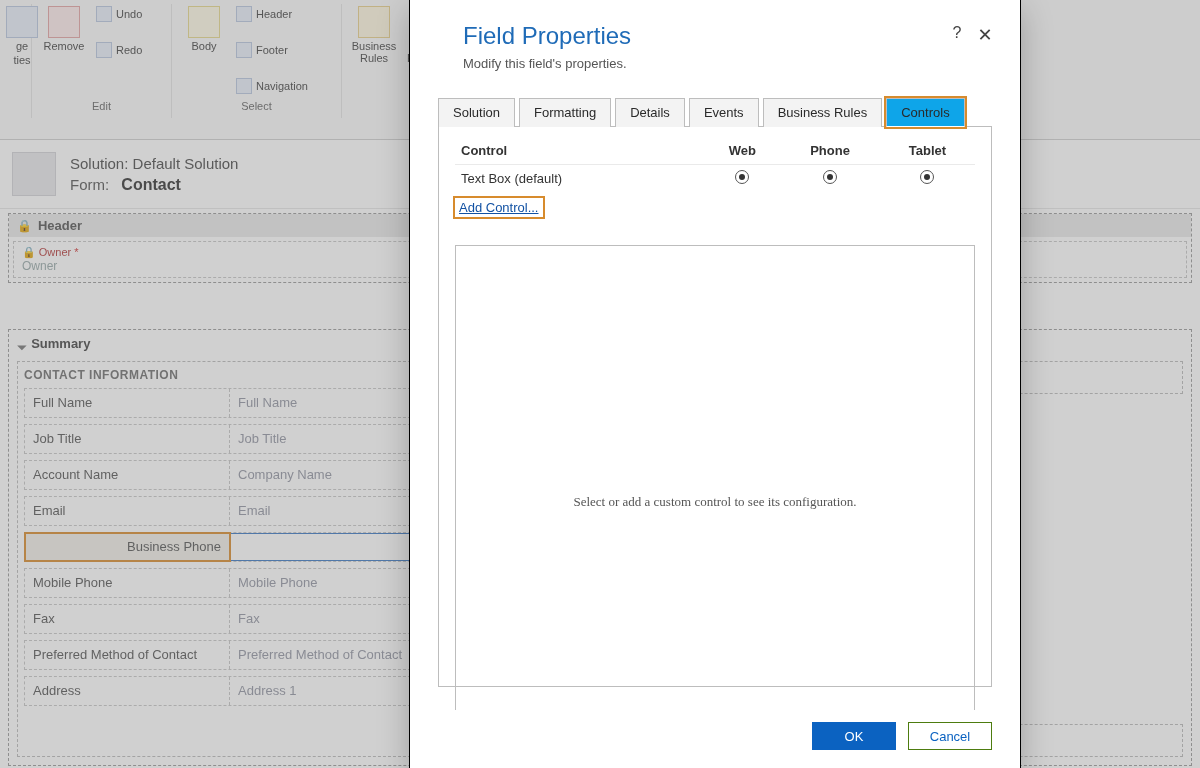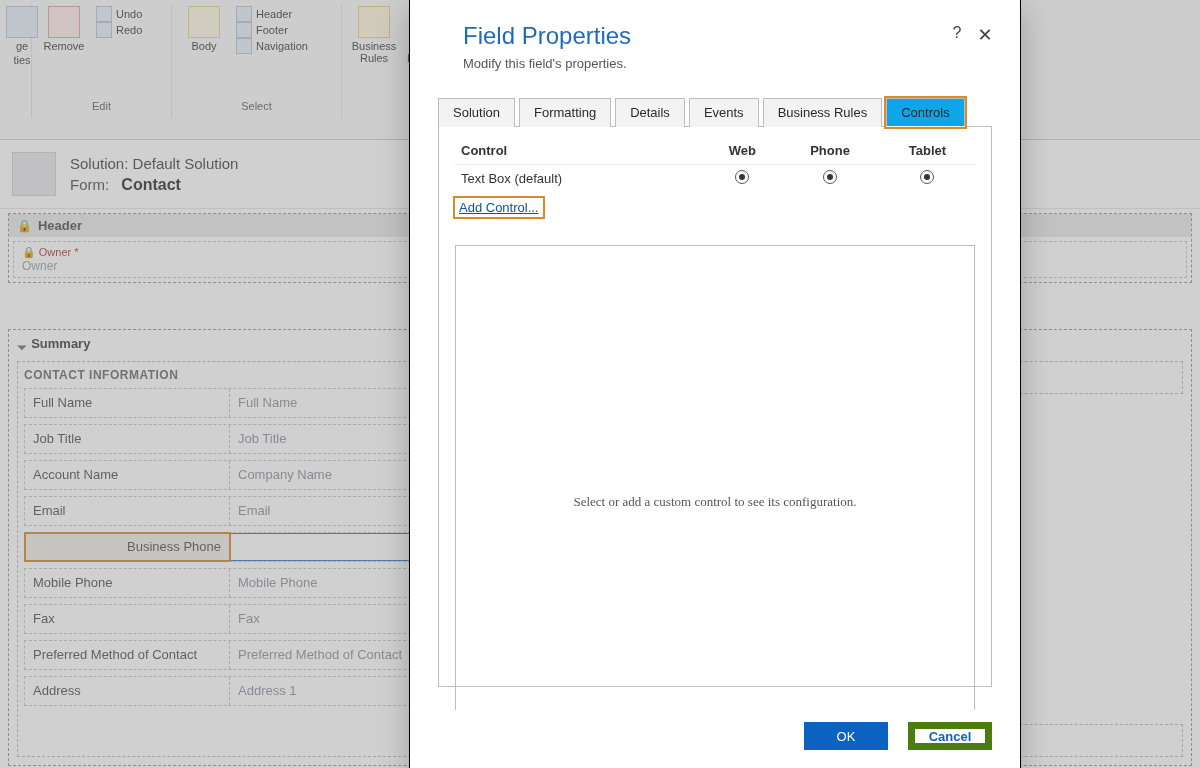--- a/index.html
+++ b/index.html
@@ -34,21 +34,21 @@
   }
   .ribbon-group-label {
     text-align: center; color: #666; font-size: 11px; padding: 2px 0 4px;
   }
   .ribbon-items { display: flex; align-items: flex-start; gap: 6px; }
   .rb-big {
     width: 52px; text-align: center; font-size: 11px; color: #444;
     display: flex; flex-direction: column; align-items: center; gap: 2px;
   }
   .rb-big .ico { width: 32px; height: 32px; background:#e8eef9; border:1px solid #b9c6df; display:inline-block;}
-  .rb-small-col { display:flex; flex-direction: column; gap: 0; font-size: 11px; color:#444;}
+  .rb-small-col { display:flex; flex-direction: column; gap: 20px; font-size: 11px; color:#444;}
   .rb-small { display:flex; align-items:center; gap:4px;}
   .rb-small .ico { width:16px; height:16px; background:#e8eef9; border:1px solid #b9c6df; display:inline-block;}
 
   .form-header-band {
     display:flex; align-items:center; gap: 14px;
     padding: 12px 18px 12px 12px;
     border-bottom: 1px solid #e6e6e6;
   }
   .entity-icon {
     width: 44px; height: 44px; background:#e9e9ec; border:1px solid #d3d3d8;
@@ -176,29 +176,29 @@
     margin-top: 28px;
     border:1px solid #bdbdbd;
     height: 514px;
     display:flex; align-items:center; justify-content:center;
     color:#555;
     font-family:Liberation Serif, serif;
   }
 
   .dlg-foot {
     padding: 12px 28px 18px;
-    display:flex; justify-content:flex-end; gap:20px;
+    display:flex; justify-content:flex-end; gap:12px;
   }
   .btn {
     min-width: 84px; height:28px;
     font-size:13px; cursor:pointer;
     display:flex; align-items:center; justify-content:center;
   }
   .btn-primary { background:#0b62c1; color:#fff; border:1px solid #0b62c1;}
-  .btn-secondary { background:#fff; color:#0b62c1; border:7px solid #4d7c0f;font-weight:bold;}
+  .btn-secondary { background:#fff; color:#0b62c1; border:1px solid #4d7c0f;}
 </style>
 </head>
 <body>
 
 <div class="bg">
 
   <div class="ribbon">
     <div class="ribbon-groups">
 
       <div class="ribbon-group" style="width:32px">

